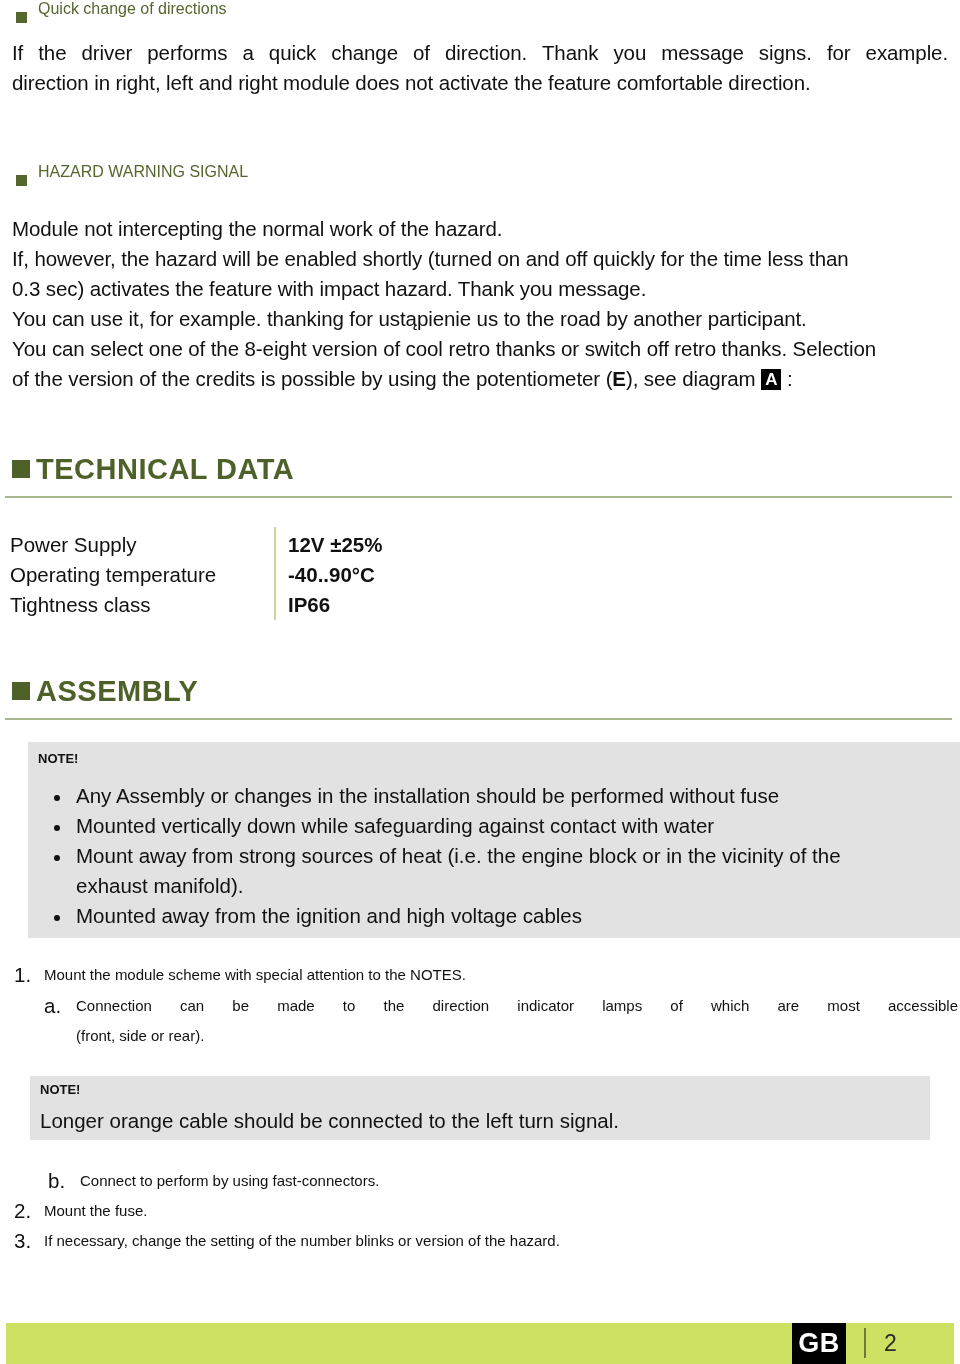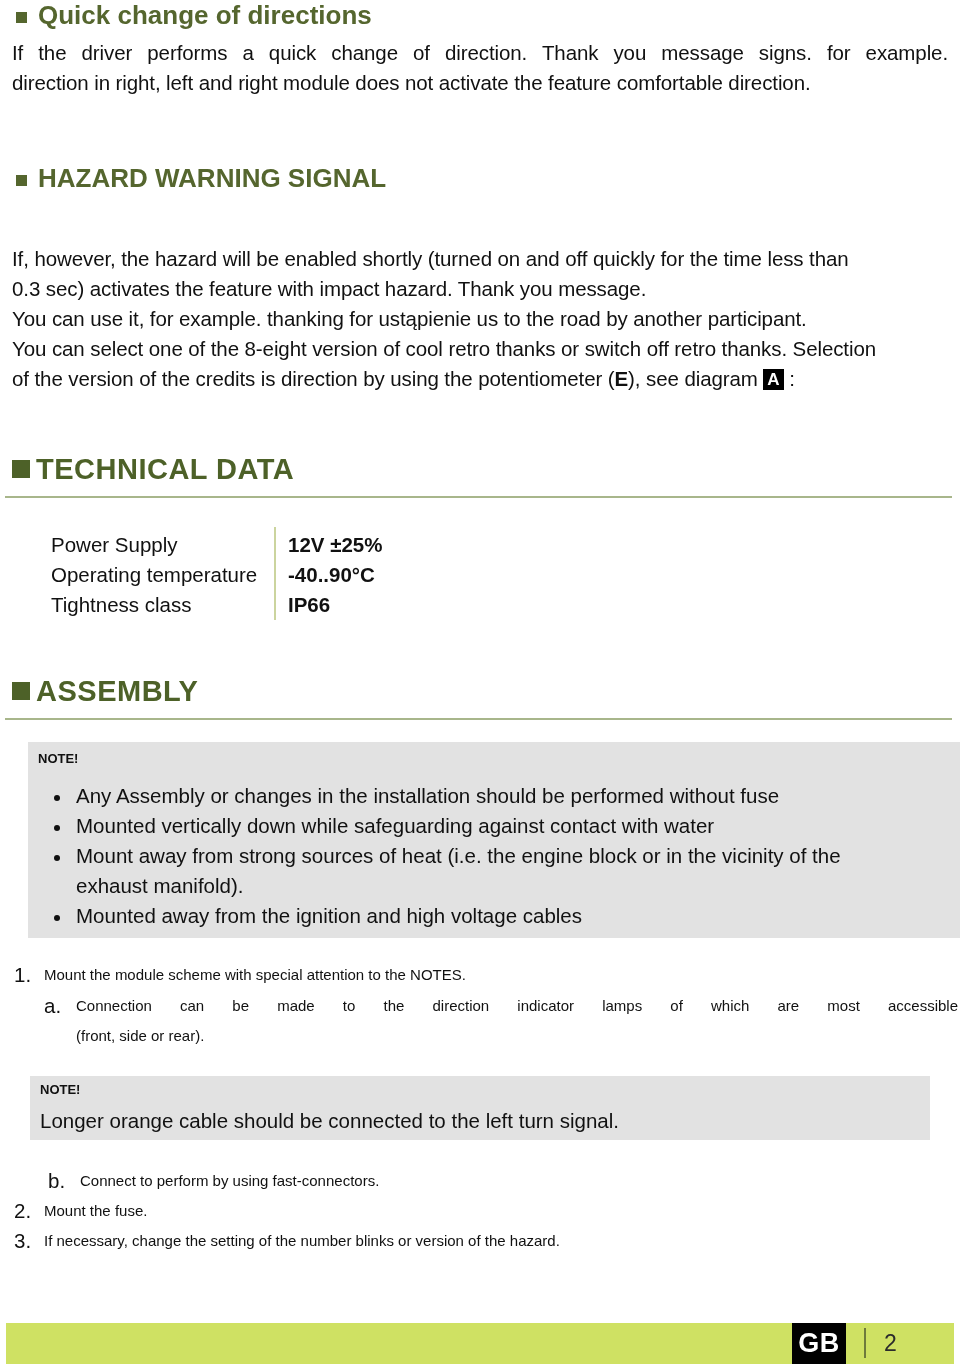--- a/index.html
+++ b/index.html
@@ -19,22 +19,22 @@
   .page {
     position: absolute;
     left: 0; top: 0;
     width: 960px;
     height: 1364px;
   }
 
   
   .sub-head {
     position: absolute;
-    font-size: 26px;
-    font-weight: bold;
+    font-size: 16px;
+    font-weight: normal;
     color: #55662E;
     letter-spacing: 0px;
     white-space: nowrap;
   }
   .sub-bullet {
     position: absolute;
     width: 11px;
     height: 11px;
     background: #55662E;
   }
@@ -91,21 +91,20 @@
     letter-spacing: 0px;
   }
 
   
   .td-label {
     position: absolute;
     font-size: 20.5px;
     line-height: 30px;
     color: #111111;
     white-space: nowrap;
-    margin-left: 41px;
   }
   .td-value {
     position: absolute;
     font-size: 20.5px;
     line-height: 30px;
     font-weight: bold;
     color: #111111;
     white-space: nowrap;
   }
   .td-divider {
@@ -191,26 +190,27 @@
 
   <div class="sub-bullet" style="left:16px; top:12px;"></div>
   <div class="sub-head" style="left:38px; top:0px;">Quick change of directions</div>
 
   <div class="ptext justify nowrapline" style="left:12px; top:38px; width:936px;">If the driver performs a quick change of direction. Thank you message signs. for example.</div>
   <div class="ptext" style="left:12px; top:68px; width:936px;">direction in right, left and right module does not activate the feature comfortable direction.</div>
 
   <div class="sub-bullet" style="left:16px; top:175px;"></div>
   <div class="sub-head" style="left:38px; top:163px;">HAZARD WARNING SIGNAL</div>
 
+  <div class="ptext" style="left:12px; top:214px;">Module not intercepting the normal work of the hazard.</div>
   <div class="ptext" style="left:12px; top:244px;">If, however, the hazard will be enabled shortly (turned on and off quickly for the time less than</div>
   <div class="ptext" style="left:12px; top:274px;">0.3 sec) activates the feature with impact hazard. Thank you message.</div>
   <div class="ptext" style="left:12px; top:304px;">You can use it, for example. thanking for ustąpienie us to the road by another participant.</div>
   <div class="ptext" style="left:12px; top:334px;">You can select one of the 8-eight version of cool retro thanks or switch off retro thanks. Selection</div>
 
-  <div class="ptext" style="left:12px; top:364px;"><span>of the version of the credits is direction by using the potentiometer (</span><b class="inl">E</b><span>), see diagram </span><span class="blackbox">A</span><span> :</span></div>
+  <div class="ptext" style="left:12px; top:364px;"><span>of the version of the credits is possible by using the potentiometer (</span><b class="inl">E</b><span>), see diagram </span><span class="blackbox">A</span><span> :</span></div>
 
   <div class="sec-bullet" style="left:12px; top:460px;"></div>
   <div class="sec-head" style="left:36px; top:453px;">TECHNICAL DATA</div>
   <div class="sec-rule" style="top:496px;"></div>
 
   <div class="td-divider" style="left:274px; top:527px; height:93px;"></div>
 
   <div class="td-label" style="left:10px; top:530px;">Power Supply</div>
   <div class="td-value" style="left:288px; top:530px;">12V ±25%</div>
 

